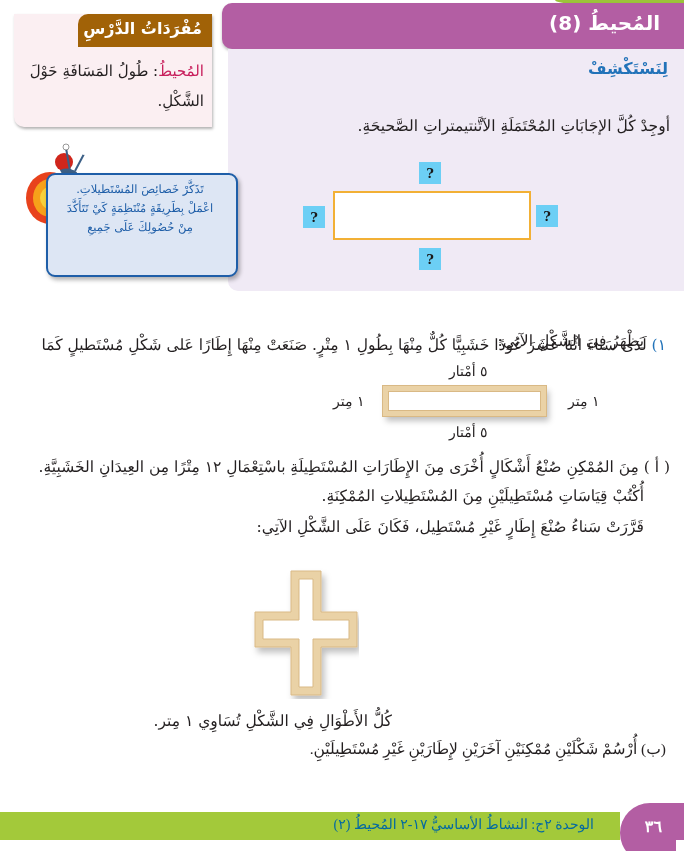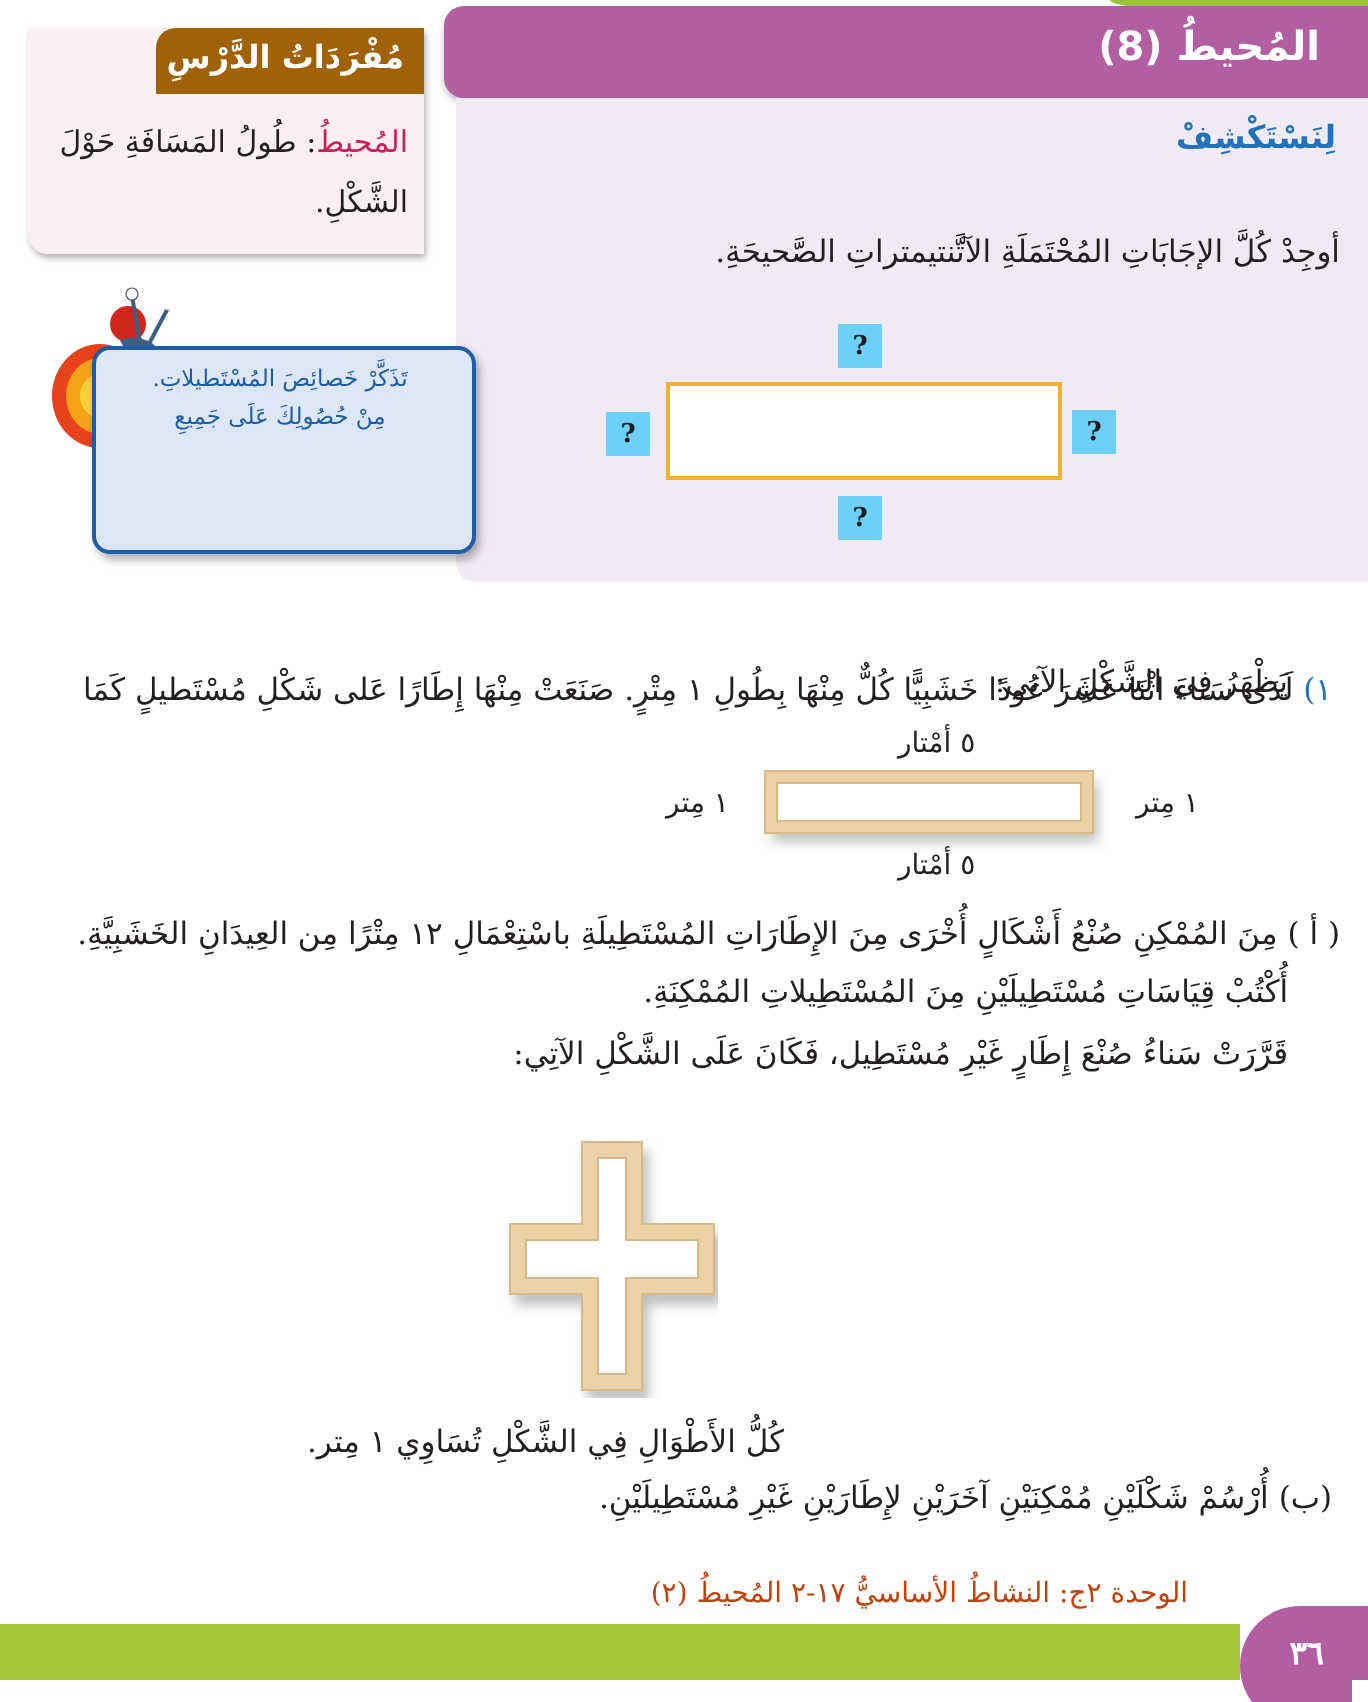--- a/index.html
+++ b/index.html
@@ -44,21 +44,21 @@
     .num { color: #2273b9; }
 
     
     .wood-rect { position: absolute; left: 383px; top: 386px; width: 163px; height: 30px; background: #fff; border: 5px solid #ead2a6; box-shadow: 0 0 0 1px #d9b985 inset, 0 0 0 1px #d9b985, 3px 5px 6px rgba(0,0,0,0.25); }
     .fig-label { position: absolute; font-size: 14px; color: #231f20; white-space: nowrap; }
 
     .cross { position: absolute; left: 249px; top: 567px; width: 110px; height: 132px; }
 
     
     .footer-bar { position: absolute; left: 0; top: 812px; width: 620px; height: 28px; background: #a3c93a; }
-    .footer-text { position: absolute; right: 90px; top: 788px; font-size: 14px; color: #c2410c; white-space: nowrap; }
+    .footer-text { position: absolute; right: 90px; top: 816px; font-size: 14px; color: #0369a1; white-space: nowrap; font-family: Liberation Serif, serif; }
     .page-circle { position: absolute; left: 620px; top: 803px; width: 80px; height: 60px; background: #b35ea3; border-radius: 40px 0 0 40px; }
     .page-num { position: absolute; right: 22px; top: 817px; font-size: 16px; color: #fff; font-weight: bold; }
     .footer-white { position: absolute; left: 676px; top: 840px; width: 8px; height: 11px; background: #fff; }
   </style>
 </head>
 <body>
 
 <div class="top-green"></div>
 
 <div class="header-bar">
@@ -93,20 +93,21 @@
   <circle cx="52" cy="36" r="6" fill="#3b5f86"></circle>
   <line x1="50" y1="31" x2="46" y2="8" stroke="#3b5f86" stroke-width="2"></line>
   <line x1="55" y1="31" x2="64" y2="14" stroke="#3b5f86" stroke-width="2"></line>
   <circle cx="46" cy="7" r="3" fill="#ffffff" stroke="#555" stroke-width="0.6"></circle>
   <circle cx="64" cy="13" r="2" fill="#ffffff"></circle>
 </svg>
 
 <div class="tip-box">
   <div class="tip-text">
     <div>تَذَكَّرْ خَصائِصَ المُسْتَطيلاتِ.</div>
+    <div>اعْمَلْ بِطَرِيقَةٍ مُنْتَظِمَةٍ كَيْ تَتَأَكَّدَ</div>
     <div>مِنْ حُصُولِكَ عَلَى جَمِيعِ</div>
   </div>
 </div>
 
 <div class="para" style="right:18px; top:304px;margin-top:32px;">
   <span class="num">١)</span>
   <span>لَدَى سَناءَ اثْنَا عَشَرَ عُودًا خَشَبِيًّا كُلٌّ مِنْهَا بِطُولِ ١ مِتْرٍ. صَنَعَتْ مِنْهَا إِطَارًا عَلى شَكْلِ مُسْتَطيلٍ كَمَا</span>
 </div>
 <div class="para" style="right:40px; top:332px;">يَظْهَرُ فِي الشَّكْلِ الآتِي:</div>
 
@@ -128,21 +129,21 @@
     <filter id="sh" x="-20%" y="-20%" width="150%" height="150%">
       <feDropShadow dx="3" dy="5" stdDeviation="3" flood-color="#000" flood-opacity="0.25"></feDropShadow>
     </filter>
   </defs>
   <path d="M42 4 H72 V45 H108 V80 H72 V128 H42 V80 H6 V45 H42 Z" fill="#ead2a6" stroke="#d9b985" stroke-width="1" filter="url(#sh)"></path>
   <path d="M50 12 H64 V53 H100 V72 H64 V120 H50 V72 H14 V53 H50 Z" fill="#ffffff" stroke="#d9b985" stroke-width="1"></path>
 </svg>
 
 <div class="para" style="right:292px; top:712px;">كُلُّ الأَطْوَالِ فِي الشَّكْلِ تُسَاوِي ١ مِتر.</div>
 
-<div class="para" style="right:18px; top:740px;">
+<div class="para" style="right:18px; top:740px;font-family:Liberation Serif, serif;">
   <span>(ب)</span>
   <span>أُرْسُمْ شَكْلَيْنِ مُمْكِنَيْنِ آخَرَيْنِ لإِطَارَيْنِ غَيْرِ مُسْتَطِيلَيْنِ.</span>
 </div>
 
 <div class="footer-bar"></div>
 <div class="footer-text">الوحدة ٢ج: النشاطُ الأساسيُّ ١٧-٢ المُحيطُ (٢)</div>
 <div class="page-circle"></div>
 <div class="page-num">٣٦</div>
 <div class="footer-white"></div>
 

